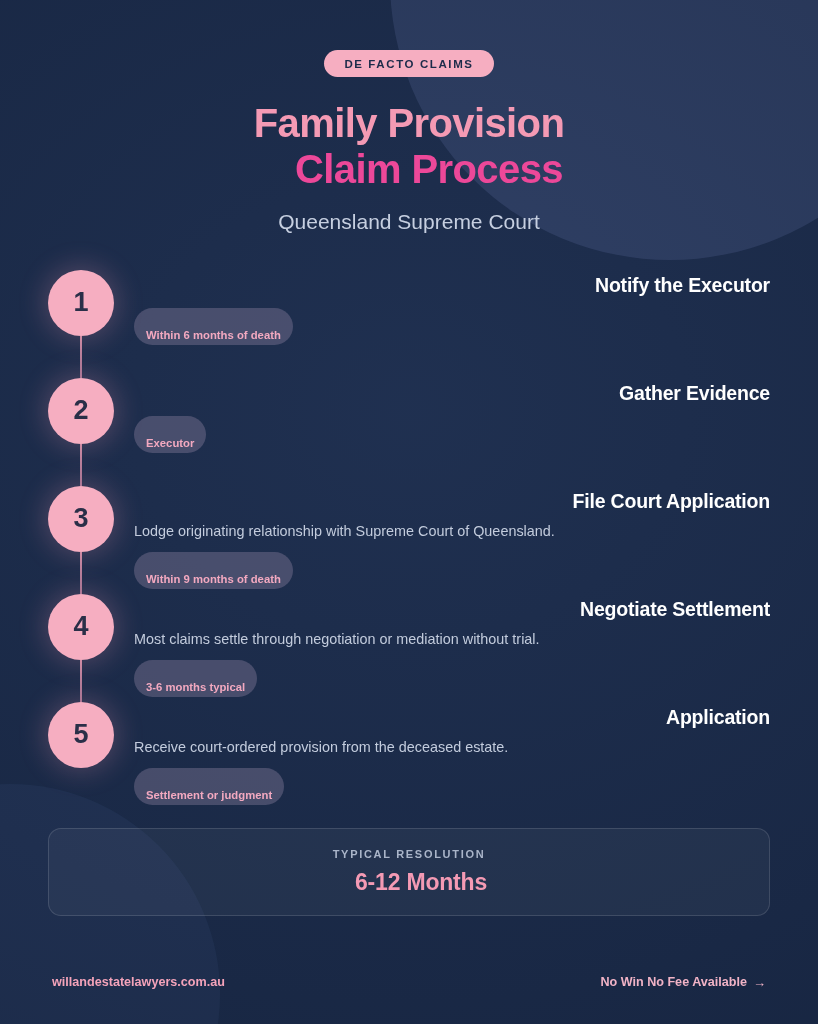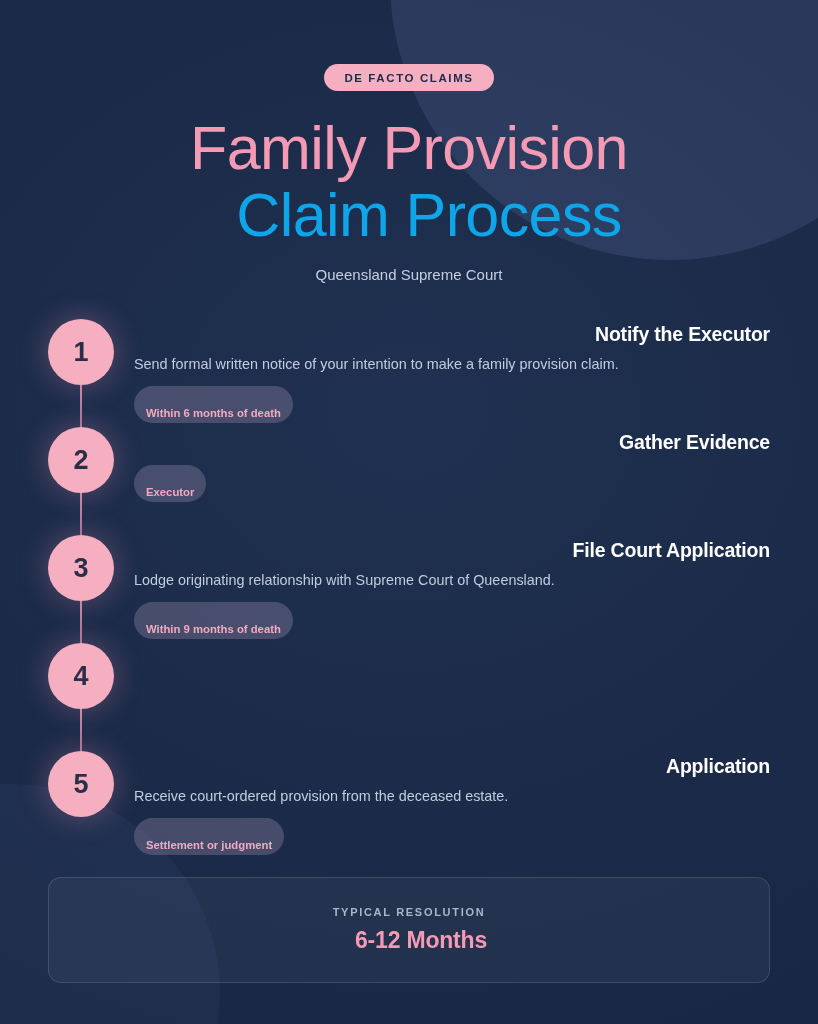--- a/index.html
+++ b/index.html
@@ -38,46 +38,46 @@
     opacity: .55;
   }
   .vignette {
     position:absolute; inset:0;
     background: radial-gradient(120% 80% at 50% 40%, rgba(255,255,255,.02) 0%, rgba(0,0,0,.16) 100%);
   }
 
   .page { position:relative; width:818px; height:1024px; }
 
   
-  header { padding-top: 50px; text-align:center;margin-top:14px; }
+  header { padding-top: 50px; text-align:center; }
 
   .eyebrow {
     display:inline-block;
     background:#f6aec1;
     color:#1c2b4a;
     font-size: 11.5px;
     font-weight: 700;
     letter-spacing: 1.6px;
     padding: 8px 20px 7px;
     border-radius: 999px;
   }
 
   .title {
     margin-top: 26px;
-    font-size: 61px;
+    font-size: 40px;
     line-height: 1.02;
-    font-weight: 400;
+    font-weight: 700;
     letter-spacing: -0.6px;
   }
   .title .ln1 { display:block; color:#f49ab4; }
-  .title .ln2 { display:block; color:#0ea5e9; margin-top: 5px; padding-left: 40px; }
+  .title .ln2 { display:block; color:#ec4899; margin-top: 5px; padding-left: 40px; }
 
   .subtitle {
     margin-top: 20px;
-    font-size: 15px;
+    font-size: 21px;
     color: #c6cfe0;
     font-weight: 400;
   }
 
   
   .steps {
     position:relative;
     margin: 36px 0 0 0;
     padding: 0 48px;
   }
@@ -148,21 +148,21 @@
     font-size: 11.3px;
     font-weight: 700;
     padding: 21px 12px 4px;
     border-radius: 999px;
   }
 
   
   .summary {
     position:relative;
     margin: 22px 48px 0;
-    height: 106px;
+    height: 88px;
     border:1px solid rgba(255,255,255,.13);
     border-radius: 13px;
     background: rgba(255,255,255,.045);
     display:flex; flex-direction:column;
     align-items:center; justify-content:center;
   }
   .summary-label {
     color:#aab5c9;
     font-size: 11px;
     font-weight: 600;
@@ -221,21 +221,20 @@
 
   <section class="steps">
 
     <div class="step">
       <div class="marker-col">
         <div class="circle">1</div>
         <div class="connector"></div>
       </div>
       <div class="content">
         <div class="step-title">Notify the Executor</div>
-        <div class="step-desc">Send formal written notice of your intention to make a family provision claim.</div>
         <span class="pill">Within 6 months of death</span>
       </div>
     </div>
 
     <div class="step">
       <div class="marker-col">
         <div class="circle">2</div>
         <div class="connector"></div>
       </div>
       <div class="content">
@@ -253,20 +252,25 @@
         <div class="step-title">File Court Application</div>
         <div class="step-desc">Lodge originating relationship with Supreme Court of Queensland.</div>
         <span class="pill">Within 9 months of death</span>
       </div>
     </div>
 
     <div class="step">
       <div class="marker-col">
         <div class="circle">4</div>
         <div class="connector"></div>
+      </div>
+      <div class="content">
+        <div class="step-title">Negotiate Settlement</div>
+        <div class="step-desc">Most claims settle through negotiation or mediation without trial.</div>
+        <span class="pill">3-6 months typical</span>
       </div>
     </div>
 
     <div class="step">
       <div class="marker-col">
         <div class="circle">5</div>
 
       </div>
       <div class="content">
         <div class="step-title">Application</div>
@@ -275,14 +279,21 @@
       </div>
     </div>
 
   </section>
 
   <section class="summary">
     <div class="summary-label">TYPICAL RESOLUTION</div>
     <div class="summary-value">6-12 Months</div>
   </section>
 
+  <footer class="footer">
+    <div class="footer-left">willandestatelawyers.com.au</div>
+    <div class="footer-right">
+      <span>No Win No Fee Available</span>
+      <span class="arrow-icon">→</span>
+    </div>
+  </footer>
 
 </div>
 
 </body></html>

